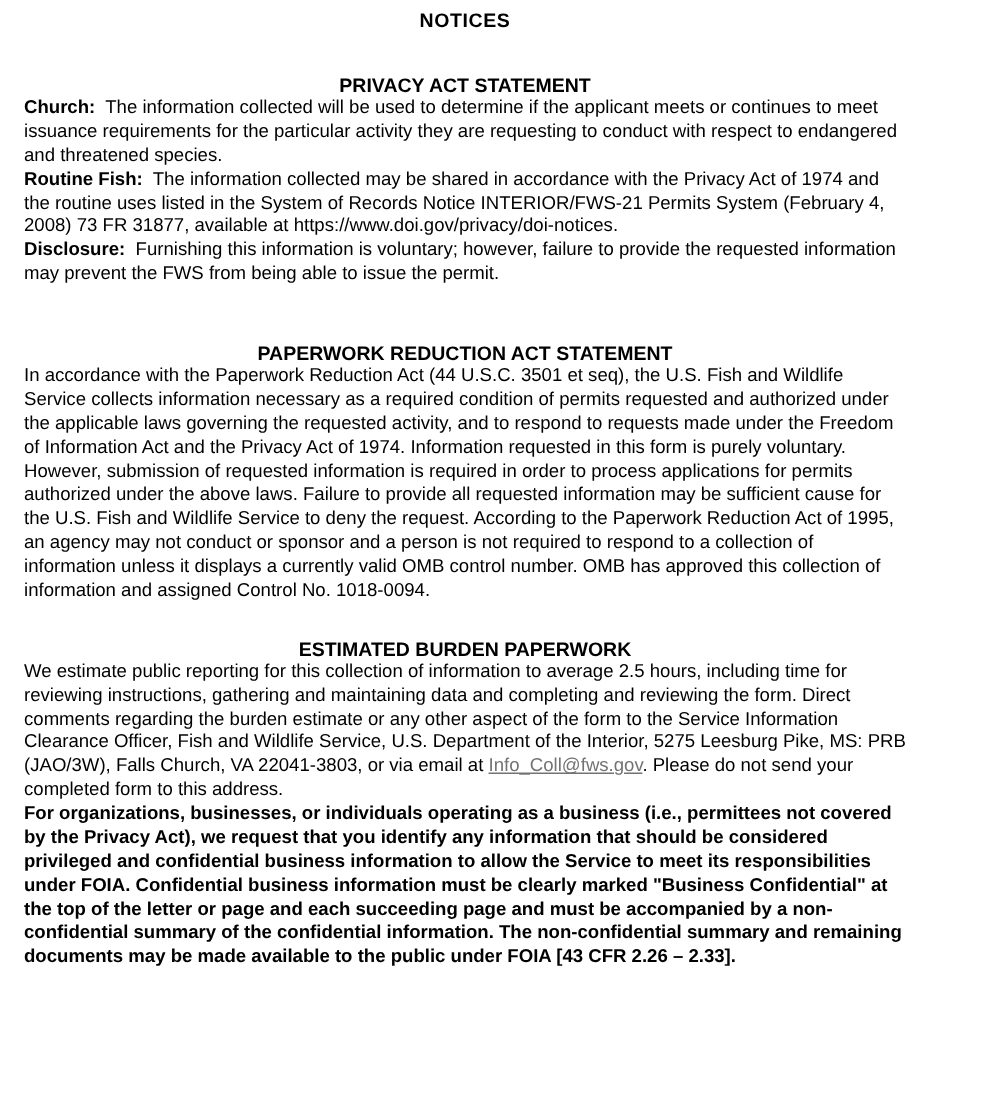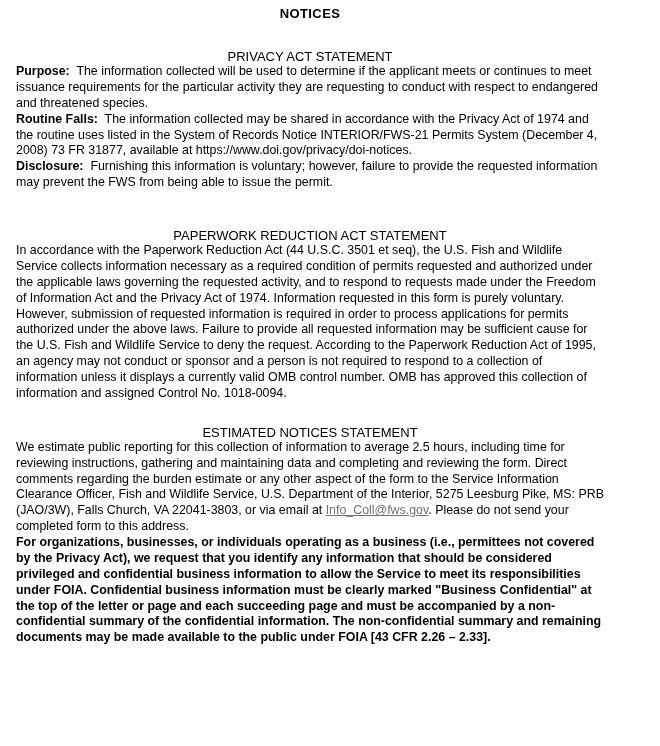--- a/index.html
+++ b/index.html
@@ -24,21 +24,21 @@
   .doc-title {
     text-align: center;
     font-size: 13px;
     font-weight: bold;
     letter-spacing: 0.4px;
     margin: 6px 0 0 0;
   }
   .section-heading {
     text-align: center;
     font-size: 13px;
-    font-weight: normal;
+    font-weight: bold;
     margin: 0;
   }
   .sec-privacy-heading { margin-top: 28px; }
   .sec-paperwork-heading { margin-top: 37px; }
   .sec-burden-heading { margin-top: 23px; }
   .sec-foia-heading { margin-top: 22px; }
 
   p.body {
     font-size: 12.4px;
     line-height: 1.28;
@@ -71,30 +71,30 @@
 </head>
 <body>
 
 <div class="page">
 
   <h1 class="doc-title">NOTICES</h1>
 
   <h2 class="section-heading sec-privacy-heading">PRIVACY ACT STATEMENT</h2>
 
 
-  <p class="body para-purpose"><span class="lbl">Purpose:</span><span class="sp">  </span><span>The information collected will be used to determine if the applicant meets or continues to meet issuance requirements for the particular activity they are requesting to conduct with respect to endangered and threatened species.</span></p>
+  <p class="body para-purpose"><span class="lbl">Church:</span><span class="sp">  </span><span>The information collected will be used to determine if the applicant meets or continues to meet issuance requirements for the particular activity they are requesting to conduct with respect to endangered and threatened species.</span></p>
 
-  <p class="body para-routine"><span class="lbl">Routine Falls:</span><span class="sp">  </span><span>The information collected may be shared in accordance with the Privacy Act of 1974 and the routine uses listed in the System of Records Notice INTERIOR/FWS-21 Permits System (December 4, 2008) 73 FR 31877, available at https://www.doi.gov/privacy/doi-notices.</span></p>
+  <p class="body para-routine"><span class="lbl">Routine Fish:</span><span class="sp">  </span><span>The information collected may be shared in accordance with the Privacy Act of 1974 and the routine uses listed in the System of Records Notice INTERIOR/FWS-21 Permits System (February 4, 2008) 73 FR 31877, available at https://www.doi.gov/privacy/doi-notices.</span></p>
 
   <p class="body para-disclosure"><span class="lbl">Disclosure:</span><span class="sp">  </span><span>Furnishing this information is voluntary; however, failure to provide the requested information may prevent the FWS from being able to issue the permit.</span></p>
 
   <h2 class="section-heading sec-paperwork-heading">PAPERWORK REDUCTION ACT STATEMENT</h2>
 
   <p class="body para-paperwork"><span>In accordance with the Paperwork Reduction Act (44 U.S.C. 3501 </span><span class="ital">et seq</span><span>), the U.S. Fish and Wildlife Service collects information necessary as a required condition of permits requested and authorized under the applicable laws governing the requested activity, and to respond to requests made under the Freedom of Information Act and the Privacy Act of 1974.  Information requested in this form is purely voluntary.  However, submission of requested information is required in order to process applications for permits authorized under the above laws.  Failure to provide all requested information may be sufficient cause for the U.S. Fish and Wildlife Service to deny the request.  According to the Paperwork Reduction Act of 1995, an agency may not conduct or sponsor and a person is not required to respond to a collection of information unless it displays a currently valid OMB control number.  OMB has approved this collection of information and assigned Control No. 1018-0094.</span></p>
 
-  <h2 class="section-heading sec-burden-heading">ESTIMATED NOTICES STATEMENT</h2>
+  <h2 class="section-heading sec-burden-heading">ESTIMATED BURDEN PAPERWORK</h2>
 
   <p class="body para-burden"><span>We estimate public reporting for this collection of information to average 2.5 hours, including time for reviewing instructions, gathering and maintaining data and completing and reviewing the form.  Direct comments regarding the burden estimate or any other aspect of the form to the Service Information Clearance Officer, Fish and Wildlife Service, U.S. Department of the Interior, 5275 Leesburg Pike, MS: PRB (JAO/3W), Falls Church, VA 22041-3803, or via email at </span><a class="lnk" href="#">Info_Coll@fws.gov</a><span>.  Please do not send your completed form to this address.</span></p>
 
 
   <p class="body para-foia">For organizations, businesses, or individuals operating as a business (i.e., permittees not covered by the Privacy Act), we request that you identify any information that should be considered privileged and confidential business information to allow the Service to meet its responsibilities under FOIA. Confidential business information must be clearly marked "Business Confidential" at the top of the letter or page and each succeeding page and must be accompanied by a non-confidential summary of the confidential information. The non-confidential summary and remaining documents may be made available to the public under FOIA [43 CFR 2.26 – 2.33].</p>
 
 </div>
 
 </body></html>

